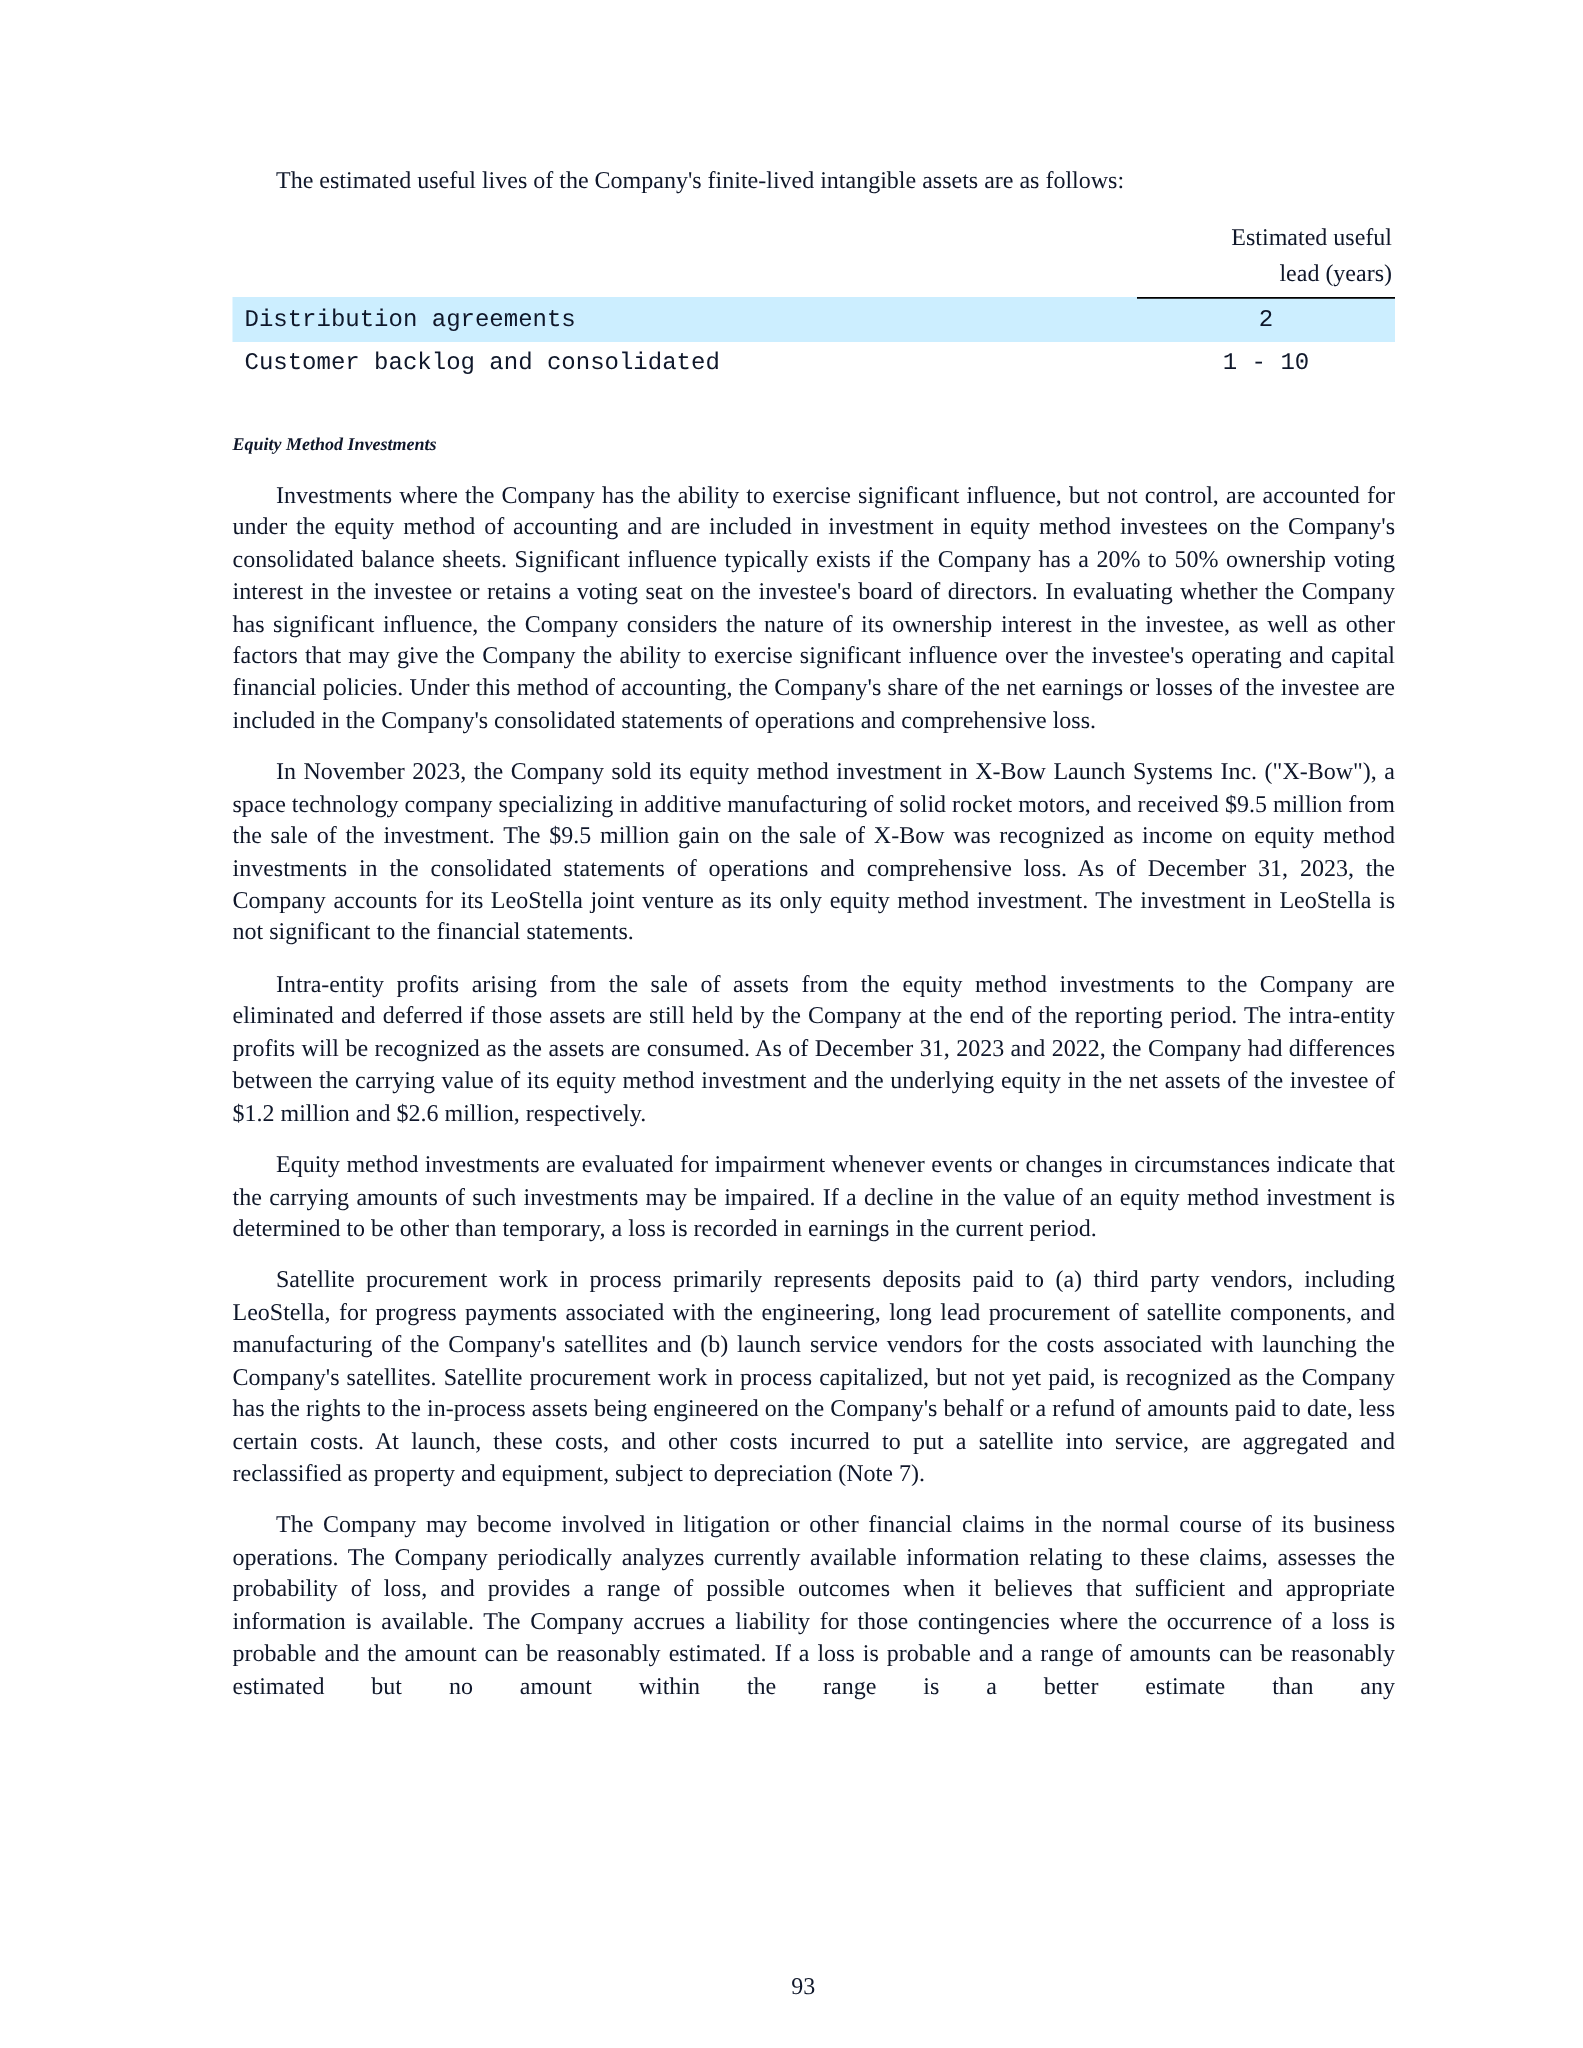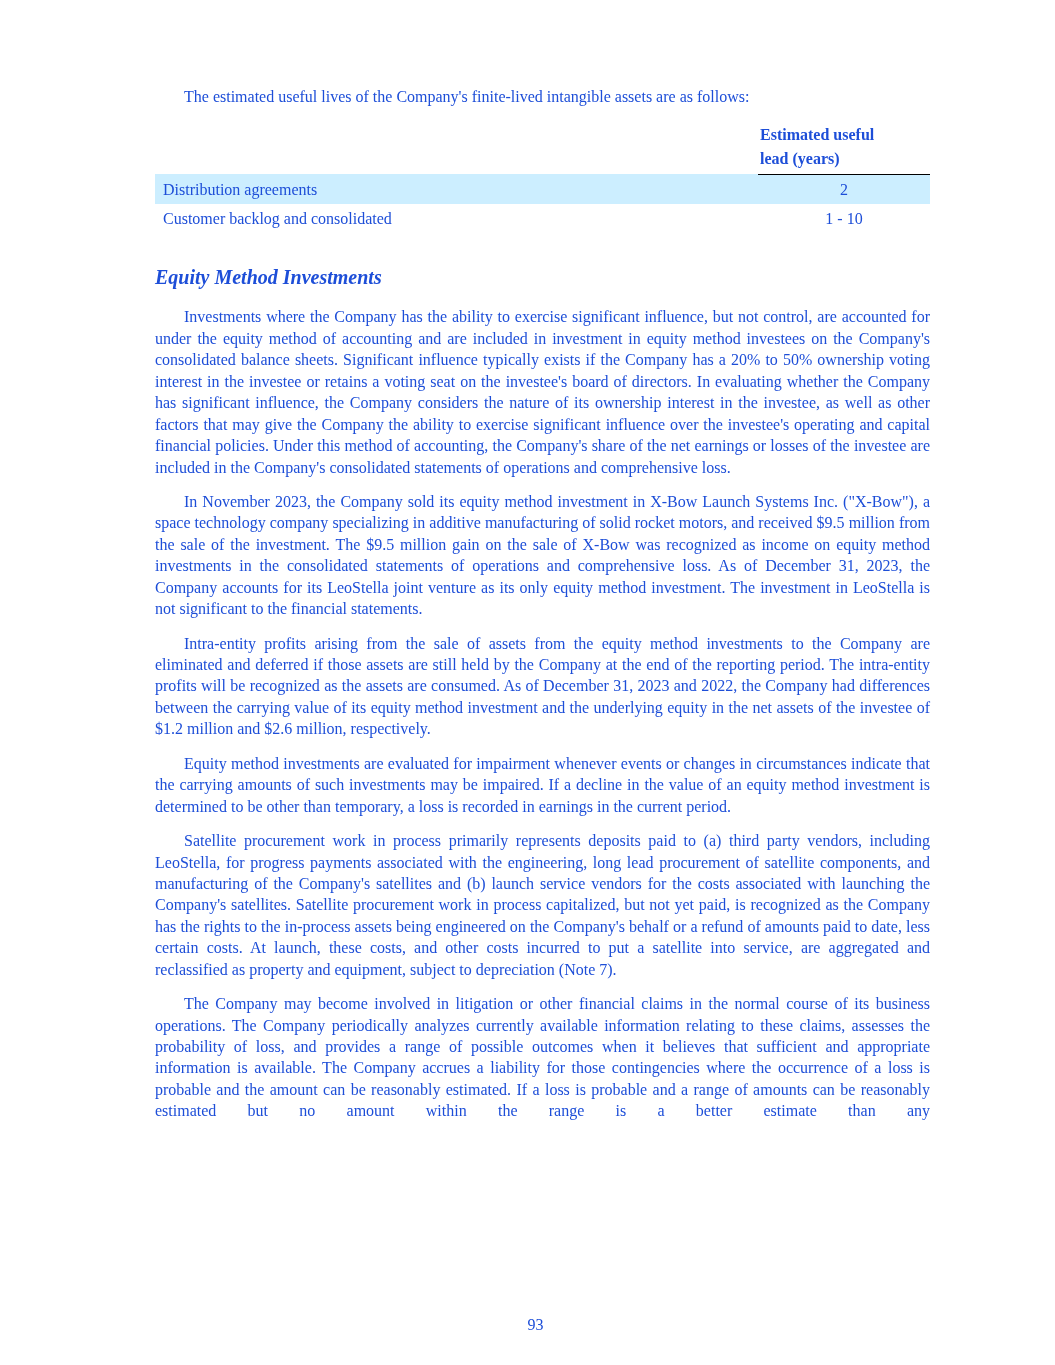--- a/index.html
+++ b/index.html
@@ -3,56 +3,57 @@
 <meta charset="utf-8">
 <style>
   * { margin: 0; padding: 0; box-sizing: border-box; }
   html, body { background: #ffffff; }
   .page {
     position: relative;
     width: 1055px;
     min-height: 1365px;
     margin: 0 auto;
     background: #ffffff;
-    color: #1d4ed8;
+    color: #0f172a;
     font-family: "Liberation Serif", serif;
     font-size: 16px;
     line-height: 1.34;
-    padding: 86px 125px 60px 155px;
+    padding: 110px 125px 60px 155px;
   }
   .intro {
     text-indent: 29px;
     margin-bottom: 16px;
   }
   table.useful-lives {
     width: 100%;
     border-collapse: collapse;
     margin-bottom: 10px;
   }
   table.useful-lives col.label-col { width: auto; }
   table.useful-lives col.value-col { width: 172px; }
   table.useful-lives th.col-header {
-    font-weight: bold;
-    text-align: left;
+    font-weight: normal;
+    text-align: right;
     vertical-align: bottom;
     padding: 0 2px 4px 2px;
     border-bottom: 1.5px solid #000000;
     line-height: 1.45;
   }
   table.useful-lives td {
     padding: 4px 8px;
     vertical-align: middle;
+    font-family: Liberation Mono, monospace;
   }
   table.useful-lives td.val {
     text-align: center;
     padding: 4px 2px;
   }
   table.useful-lives tr.hl { background: var(--row-highlight, #cceeff); }
   .heading {
-    font-size: 20px;
+    font-size: 12px;
     font-weight: bold;
     font-style: italic;
     margin-top: 30px;
     margin-bottom: 16px;
     font-family: Liberation Serif, serif;
   }
   .para {
     text-align: justify;
     text-indent: 29px;
     margin-bottom: 13px;

